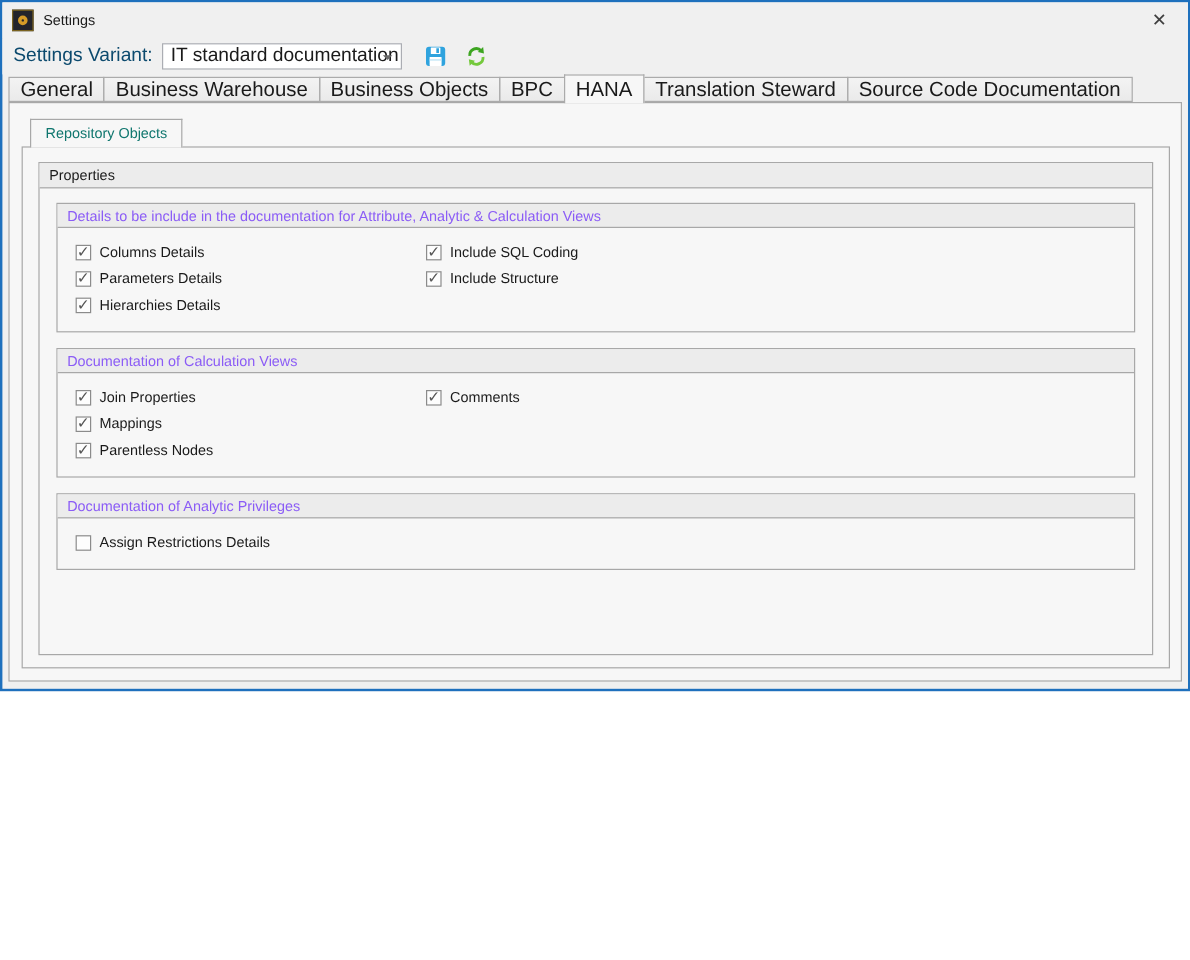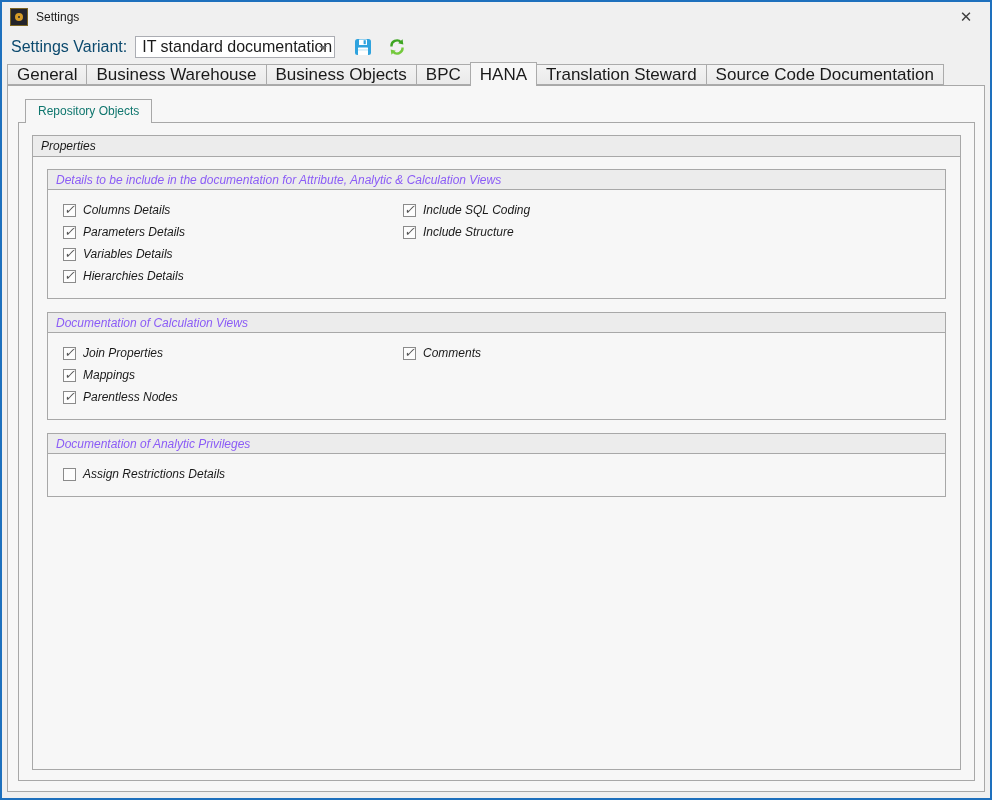--- a/index.html
+++ b/index.html
@@ -5,21 +5,21 @@
   * { box-sizing: border-box; }
   html, body { margin: 0; padding: 0; }
   body {
     width: 992px; height: 800px;
     font-family: "Liberation Sans", sans-serif;
     background: #ffffff;
     overflow: hidden;
   }
   .window {
     position: relative;
-    width: 992px; height: 800px;
+    width: 992px; height: 576px;
     background: #f0f0f0;
     border: 2px solid #1e70bd;
   }
 
   
   .titlebar {
     position: absolute; top: 0; left: 0; right: 0; height: 30px;
     display: flex; align-items: center;
     padding-left: 8px;
     background: #f0f0f0;
@@ -121,21 +121,20 @@
     border: 1px solid #a8a8a8;
     border-bottom: none;
     margin-bottom: -1px;
     position: relative; z-index: 3;
     white-space: nowrap;
   }
   .sub-panel {
     position: absolute; left: 10px; right: 9px; top: 36px; bottom: 10px;
     background: #f7f7f7;
     border: 1px solid #a8a8a8;
-    font-style: italic;
   }
 
   
   .properties-group {
     position: absolute; left: 13px; right: 13px; top: 12px; bottom: 10px;
     border: 1px solid #a8a8a8;
     background: #f7f7f7;
   }
   .group-header {
     height: 21px; line-height: 21px;
@@ -152,21 +151,21 @@
     background: #f7f7f7;
   }
   .section-header {
     height: 20px; line-height: 20px;
     background: #ececec;
     border-bottom: 1px solid #a8a8a8;
     padding-left: 8px;
     font-size: 12px; color: #8b5cf6;
     white-space: nowrap; overflow: hidden;
   }
-  .section-body { display: flex; padding: 13px 0 7px 15px; gap: 48px; }
+  .section-body { display: flex; padding: 13px 0 7px 15px; }
   .col.left { width: 292px; flex: none; }
   .col.right { flex: 1; }
 
   .cb-row { display: flex; align-items: center; height: 14px; margin-bottom: 8px; }
   .cb-box {
     width: 13px; height: 13px;
     border: 1px solid #8b8b8b;
     background: #fdfdfd;
     margin-right: 7px;
     position: relative;
@@ -244,24 +243,20 @@
                   <div class="cb-row">
                     <span class="cb-box checked"></span>
                     <span class="cb-label">Columns Details</span>
                   </div>
                   <div class="cb-row">
                     <span class="cb-box checked"></span>
                     <span class="cb-label">Parameters Details</span>
                   </div>
                   <div class="cb-row">
                     <span class="cb-box checked"></span>
-                    <span class="cb-label">Variables Details</span>
-                  </div>
-                  <div class="cb-row">
-                    <span class="cb-box checked"></span>
                     <span class="cb-label">Hierarchies Details</span>
                   </div>
                 </div>
                 <div class="col right">
                   <div class="cb-row">
                     <span class="cb-box checked"></span>
                     <span class="cb-label">Include SQL Coding</span>
                   </div>
                   <div class="cb-row">
                     <span class="cb-box checked"></span>

